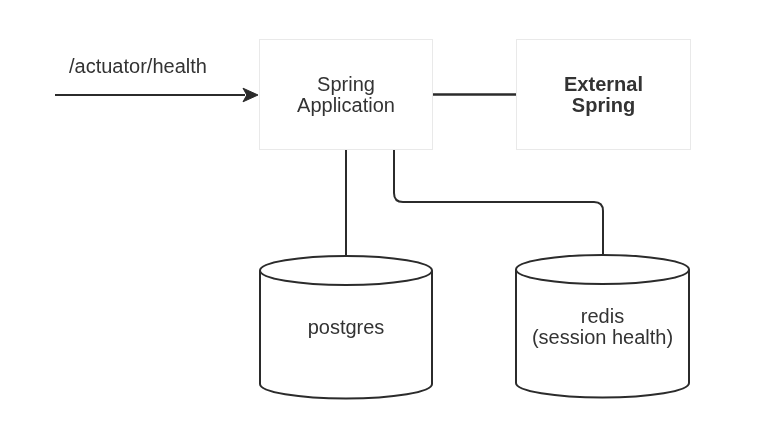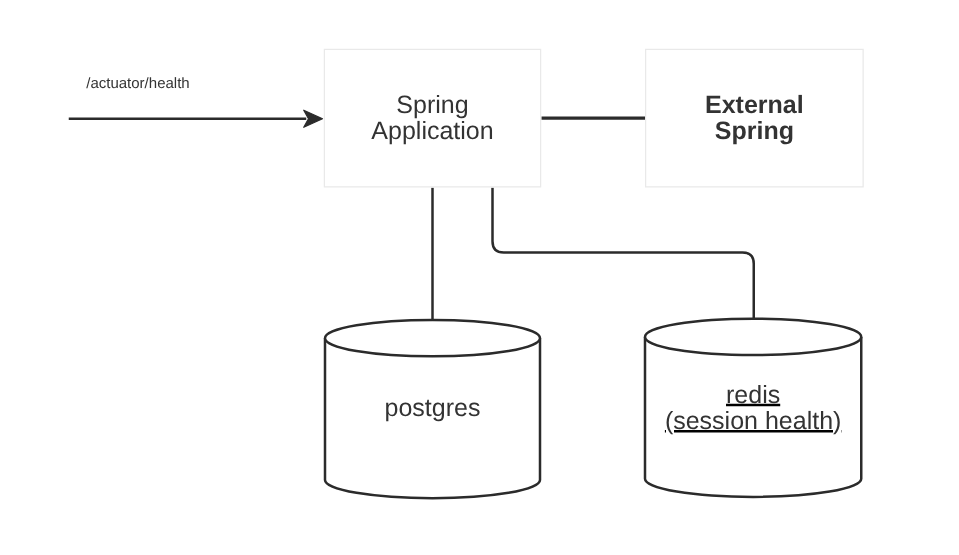--- a/index.html
+++ b/index.html
@@ -41,27 +41,27 @@
     white-space: nowrap;
   }
   .cyl-label {
     position: absolute;
     display: flex;
     flex-direction: column;
     align-items: center;
     justify-content: center;
   }
   .cyl-label.postgres { left: 259px; top: 256px; width: 174px; height: 143px; }
-  .cyl-label.redis    { left: 515px; top: 255px; width: 175px; height: 143px; text-decoration: underline; }
+  .cyl-label.redis    { left: 515px; top: 255px; width: 175px; height: 143px; }
   .edge-label {
     position: absolute;
     left: 69px;
     top: 57px;
     color: #333333;
-    font-size: 12px;
+    font-size: 20px;
     line-height: 19px;
     white-space: nowrap;
   }
 </style>
 </head>
 <body>
 
 <div class="canvas">
 
   <svg class="wire-layer" viewBox="0 0 767 444" xmlns="http://www.w3.org/2000/svg">

